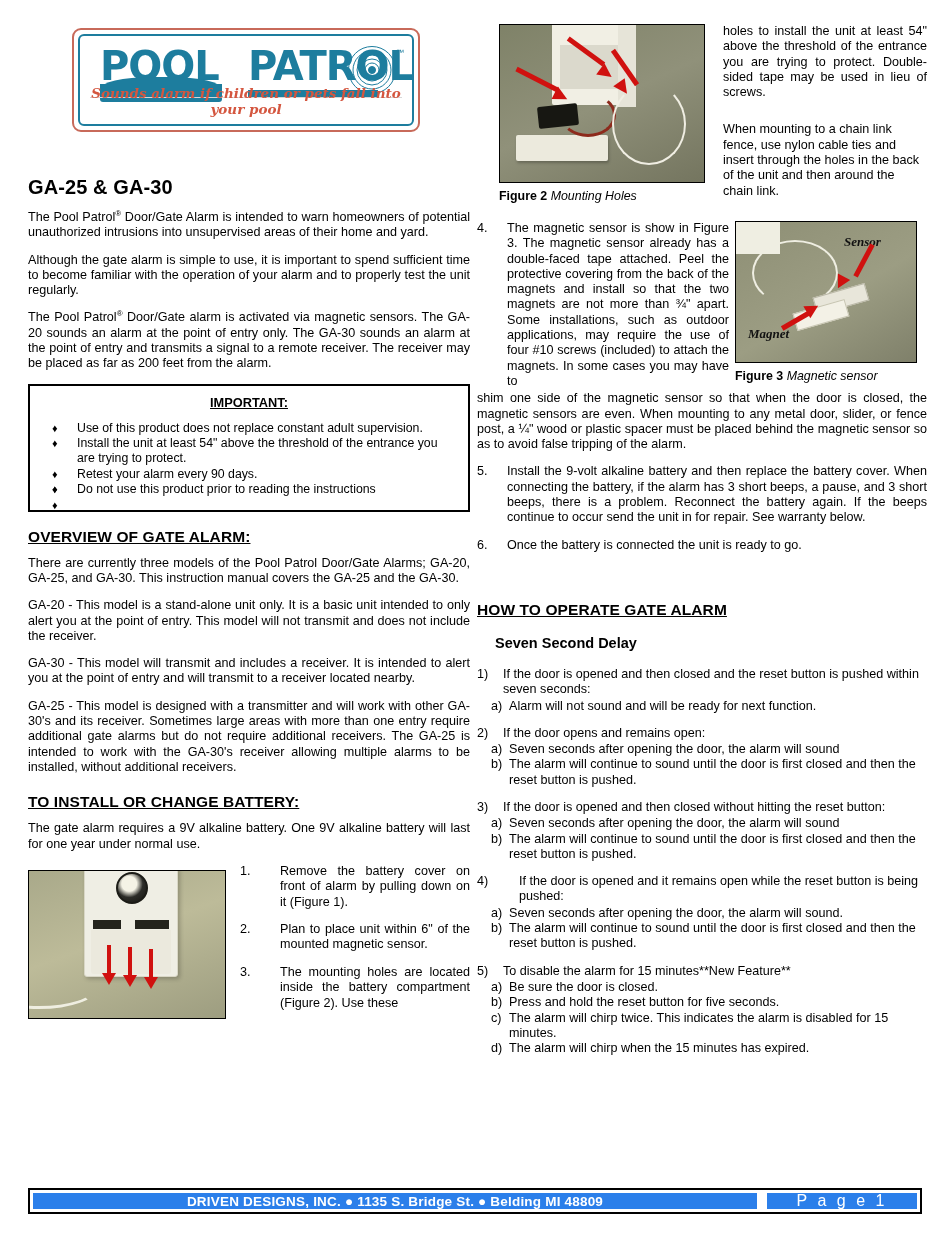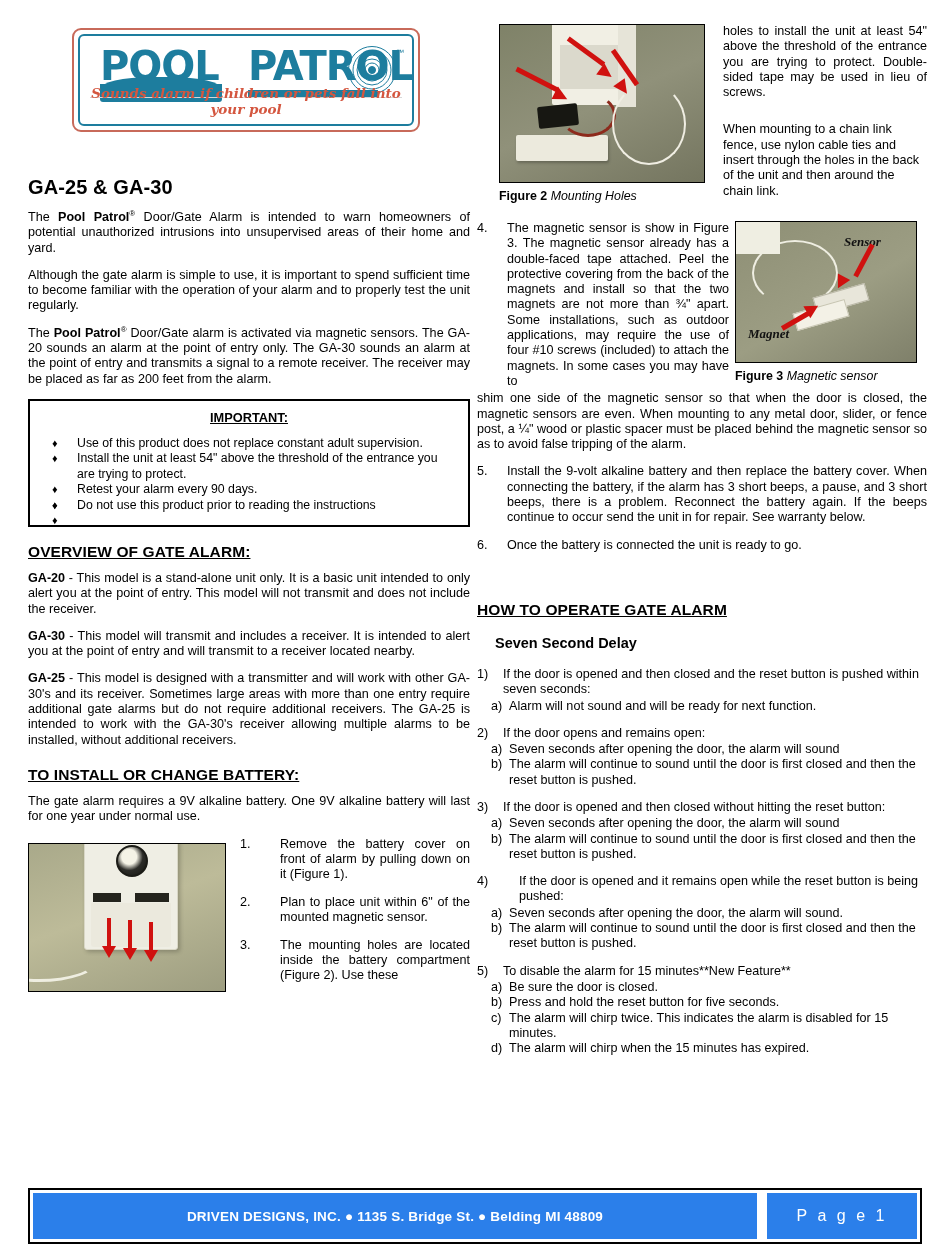--- a/index.html
+++ b/index.html
@@ -156,21 +156,21 @@
     font-size: 14.5px;
     font-weight: bold;
     margin: 0 0 10px 0;
   }
   p.body {
     font-size: 12.6px;
     line-height: 15.3px;
     text-align: justify;
     margin: 0 0 12px 0;
   }
-  .b { font-weight: bold; }
+  .b { font-weight: normal; }
   sup.reg {
     font-size: 8px;
     vertical-align: super;
     line-height: 0;
   }
 
   
   .important-box {
     border: 2px solid #000;
     padding: 9px 12px 12px 12px;
@@ -423,21 +423,21 @@
 
   .op-list .step { margin-bottom: 10px; }
   .op-list .step .num { width: 26px; flex: 0 0 26px; }
 
   
   .footer {
     position: absolute;
     left: 28px;
     top: 1188px;
     width: 894px;
-    height: 56px;
+    height: 26px;
     border: 2px solid #000;
     box-sizing: border-box;
     display: flex;
     background: #ffffff;
     padding: 3px;
   }
   .footer-main {
     flex: 1 1 auto;
     background: #2b7fea;
     color: #ffffff;
@@ -520,20 +520,21 @@
         <li><span class="bullet">♦</span><span>Use of this product does not replace constant adult supervision.</span></li>
         <li><span class="bullet">♦</span><span>Install the unit at least 54" above the threshold of the entrance you are trying to protect.</span></li>
         <li><span class="bullet">♦</span><span>Retest your alarm every 90 days.</span></li>
         <li><span class="bullet">♦</span></li>
         <li><span class="bullet">♦</span><span>Do not use this product prior to reading the instructions</span></li>
         <li class="strong"><span class="bullet">♦</span></li>
       </ul>
     </div>
 
     <h2 class="head">OVERVIEW OF GATE ALARM:</h2>
+    <p class="body">There are currently three models of the Pool Patrol Door/Gate Alarms; GA-20, GA-25, and GA-30.  This instruction manual covers the GA-25 and the GA-30.</p>
 
     <p class="body"><span class="b">GA-20</span><span> - This model is a stand-alone unit only.  It is a basic unit intended to only alert you at the point of entry.  This model will not transmit and does not include the receiver.</span></p>
     <p class="body"><span class="b">GA-30</span><span> - This model will transmit and includes a receiver.  It is intended to alert you at the point of entry and will transmit to a receiver located nearby.</span></p>
     <p class="body"><span class="b">GA-25</span><span> - This model is designed with a transmitter and will work with other GA-30's and its receiver.  Sometimes large areas with more than one entry require additional gate alarms but do not require additional receivers. The GA-25 is intended to work with the GA-30's receiver allowing multiple alarms to be installed, without additional receivers.</span></p>
 
     <h2 class="head" style="margin-top:18px;">TO INSTALL OR CHANGE BATTERY:</h2>
     <p class="body">The gate alarm requires a 9V alkaline battery.  One 9V alkaline battery will last for one year under normal use.</p>
 
     <div class="clearfix">
       <div class="photo" id="fig1">

